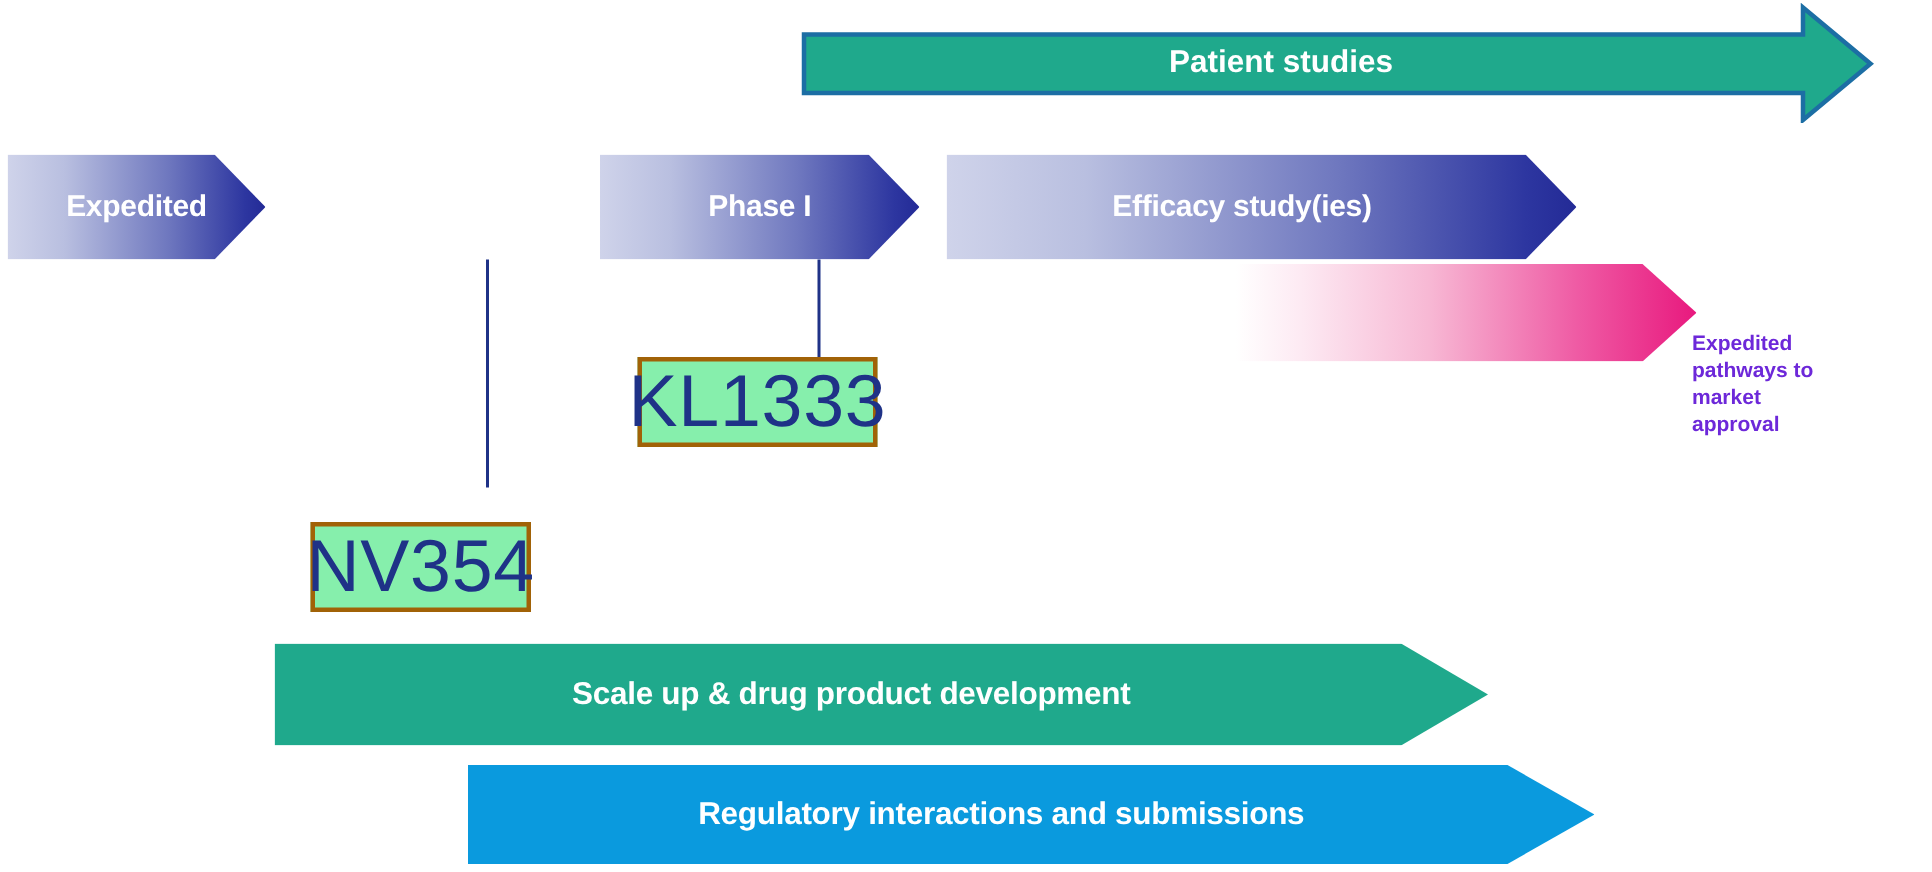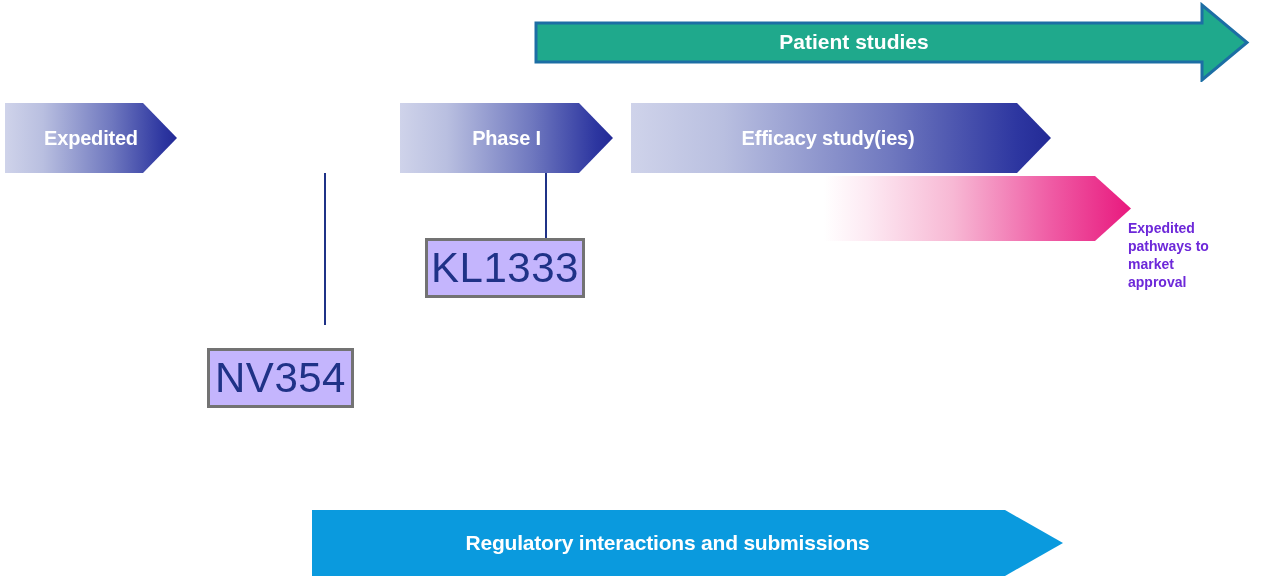--- a/index.html
+++ b/index.html
@@ -68,28 +68,28 @@
     color: #ffffff;
     font-weight: bold;
     font-size: 21px;
     z-index: 3;
     pointer-events: none;
   }
 
   
   .callout {
     position: absolute;
-    background: #c4b5fd;
-    border: 3px solid #737373;
+    background: #86efac;
+    border: 3px solid #a16207;
     box-sizing: border-box;
     display: flex;
     align-items: center;
     justify-content: center;
     color: #1f3287;
-    font-size: 42px;
+    font-size: 49px;
     font-weight: 400;
     letter-spacing: 0.5px;
     z-index: 5;
   }
 
   
   .leader {
     position: absolute;
     width: 2px;
     background: #1f3287;
@@ -144,18 +144,21 @@
   </div>
 
   <div class="callout" style="left:425px; top:238px; width:160px; height:60px;">
     <span>KL1333</span>
   </div>
 
   <div class="callout" style="left:207px; top:320px; width:147px; height:60px;margin-top:28px;">
     <span>NV354</span>
   </div>
 
+  <div class="shape banner" style="left:183px; top:429px; width:809px; height:68px; background:#1fa98c;">
+    <div class="label" style="padding-right:40px;">Scale up &amp; drug product development</div>
+  </div>
 
   <div class="shape banner" style="left:312px; top:510px; width:751px; height:66px; background:#0a9ade;justify-content:flex-end;">
     <div class="label" style="padding-right:40px;">Regulatory interactions and submissions</div>
   </div>
 
 </div>
 
 </body></html>

